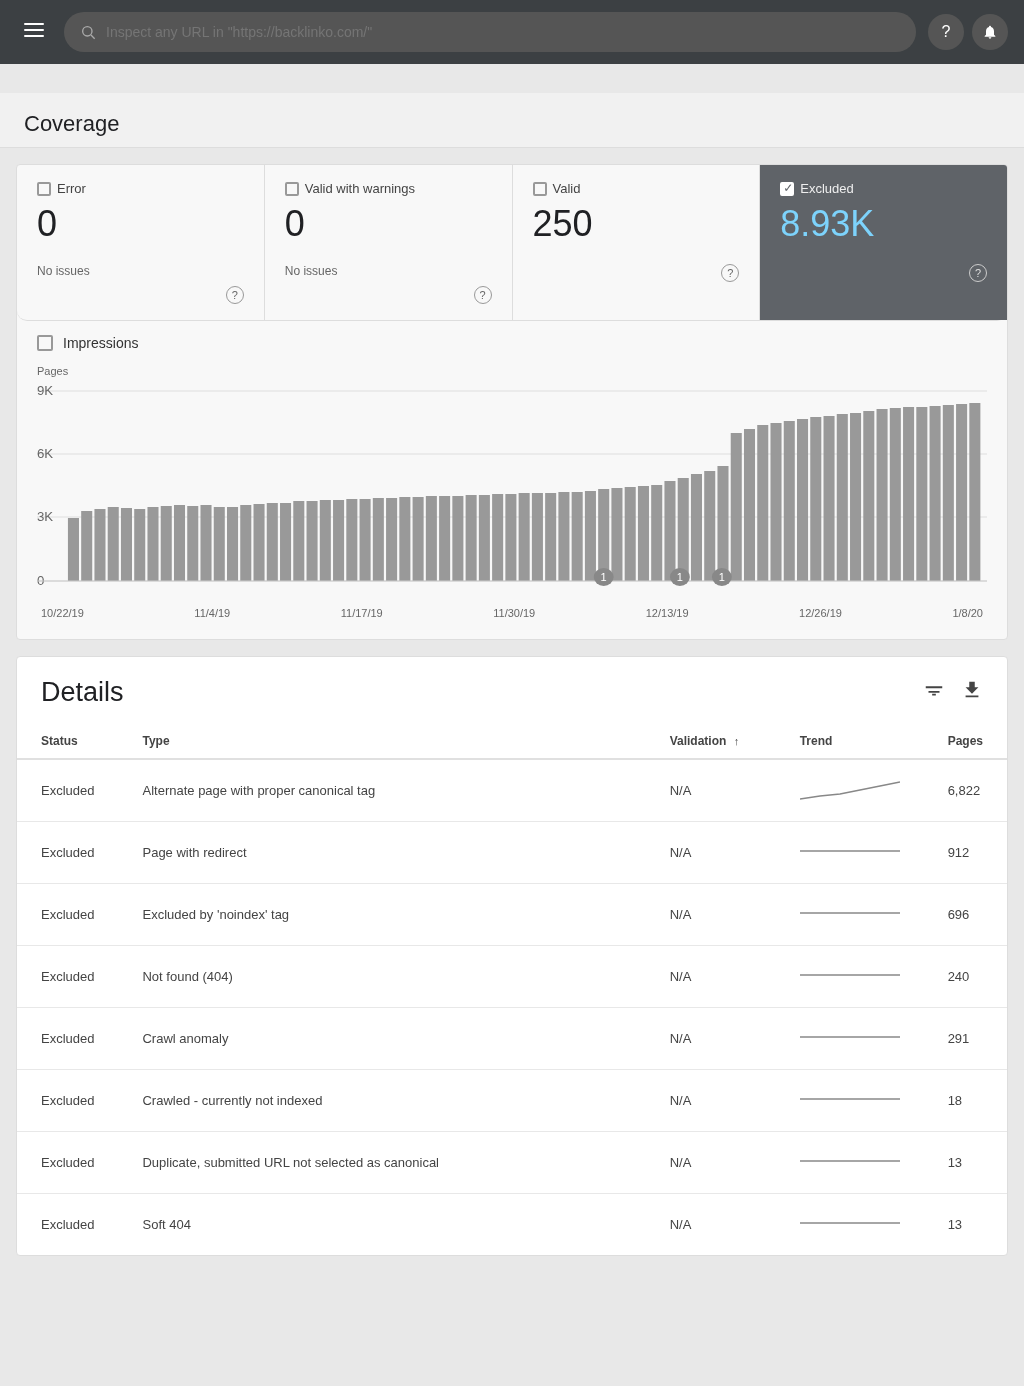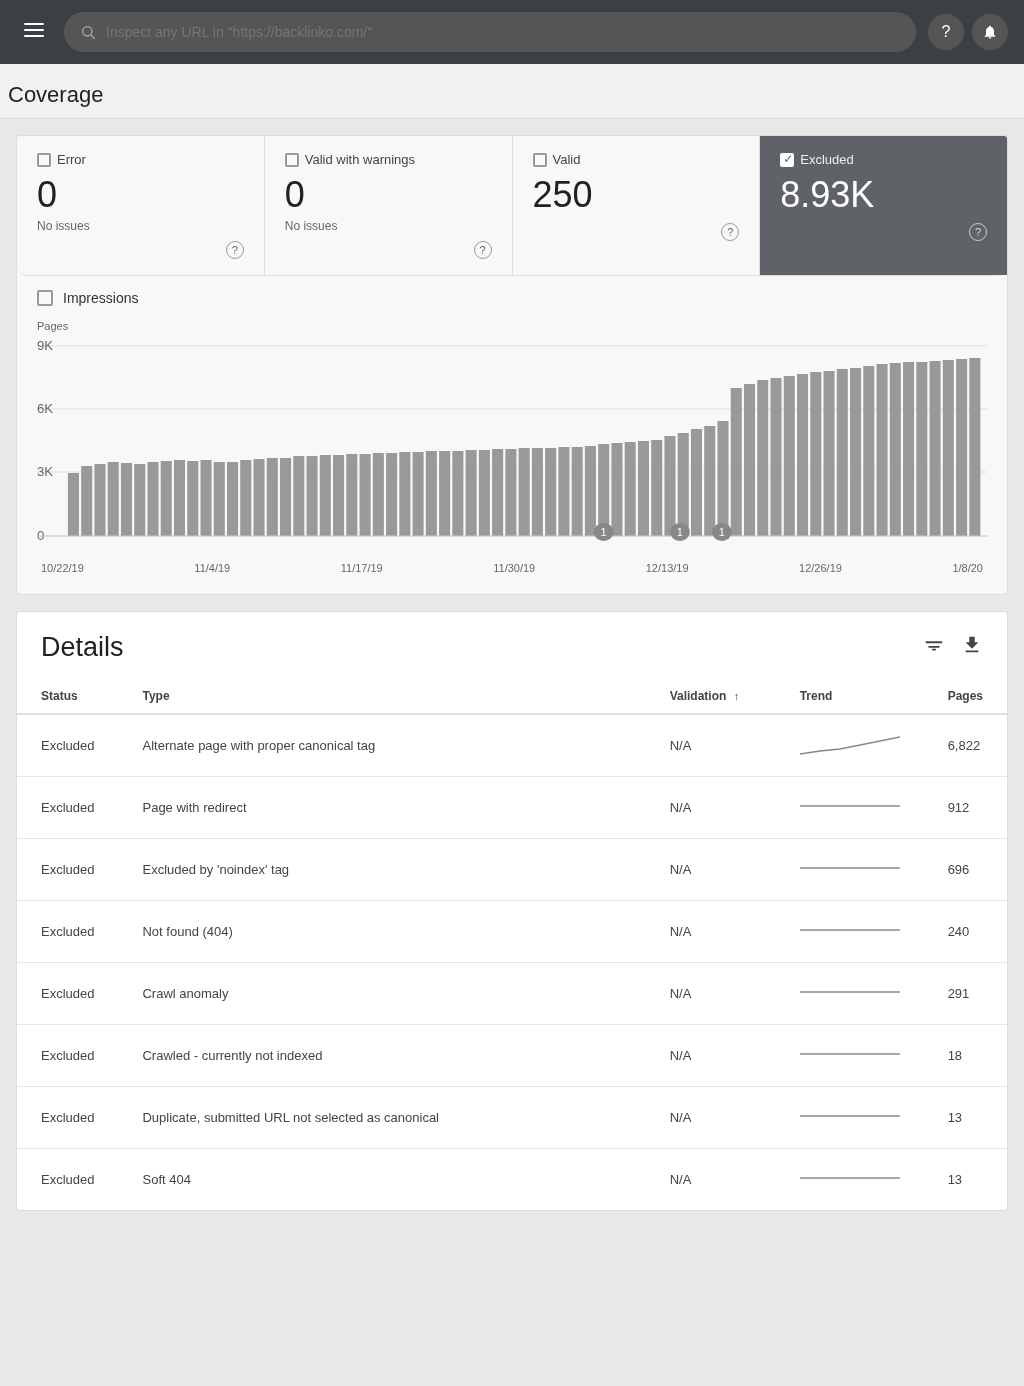--- a/index.html
+++ b/index.html
@@ -53,22 +53,23 @@
       align-items: center;
       justify-content: center;
       cursor: pointer;
       color: #fff;
       font-size: 16px;
     }
 
     
     .page-header {
       background: #f1f1f1;
-      padding: 18px 8px 10px;
+      padding: 18px 24px 10px;
       border-bottom: 1px solid #ddd;
+      margin-top: 29px;
     }
     .page-title {
       font-size: 22px;
       font-weight: 400;
       color: #202124;
     }
 
     
     .main-content {
       padding: 16px;
@@ -132,25 +133,25 @@
       font-size: 13px;
       color: #444;
     }
     .status-tile.active .tile-label { color: #eee; }
     .tile-count {
       font-size: 36px;
       font-weight: 300;
       color: #202124;
       line-height: 1.1;
     }
-    .status-tile.active .tile-count { color: #ffffff; }
+    .status-tile.active .tile-count { color: #7dd3fc; }
     .tile-sub {
       font-size: 12px;
       color: #666;
-      margin-top: 4px;
+      margin-top: 20px;
     }
     .status-tile.active .tile-sub { color: #ddd; }
     .tile-help {
       display: flex;
       justify-content: flex-end;
       margin-top: 8px;
     }
     .help-icon {
       width: 18px;
       height: 18px;

